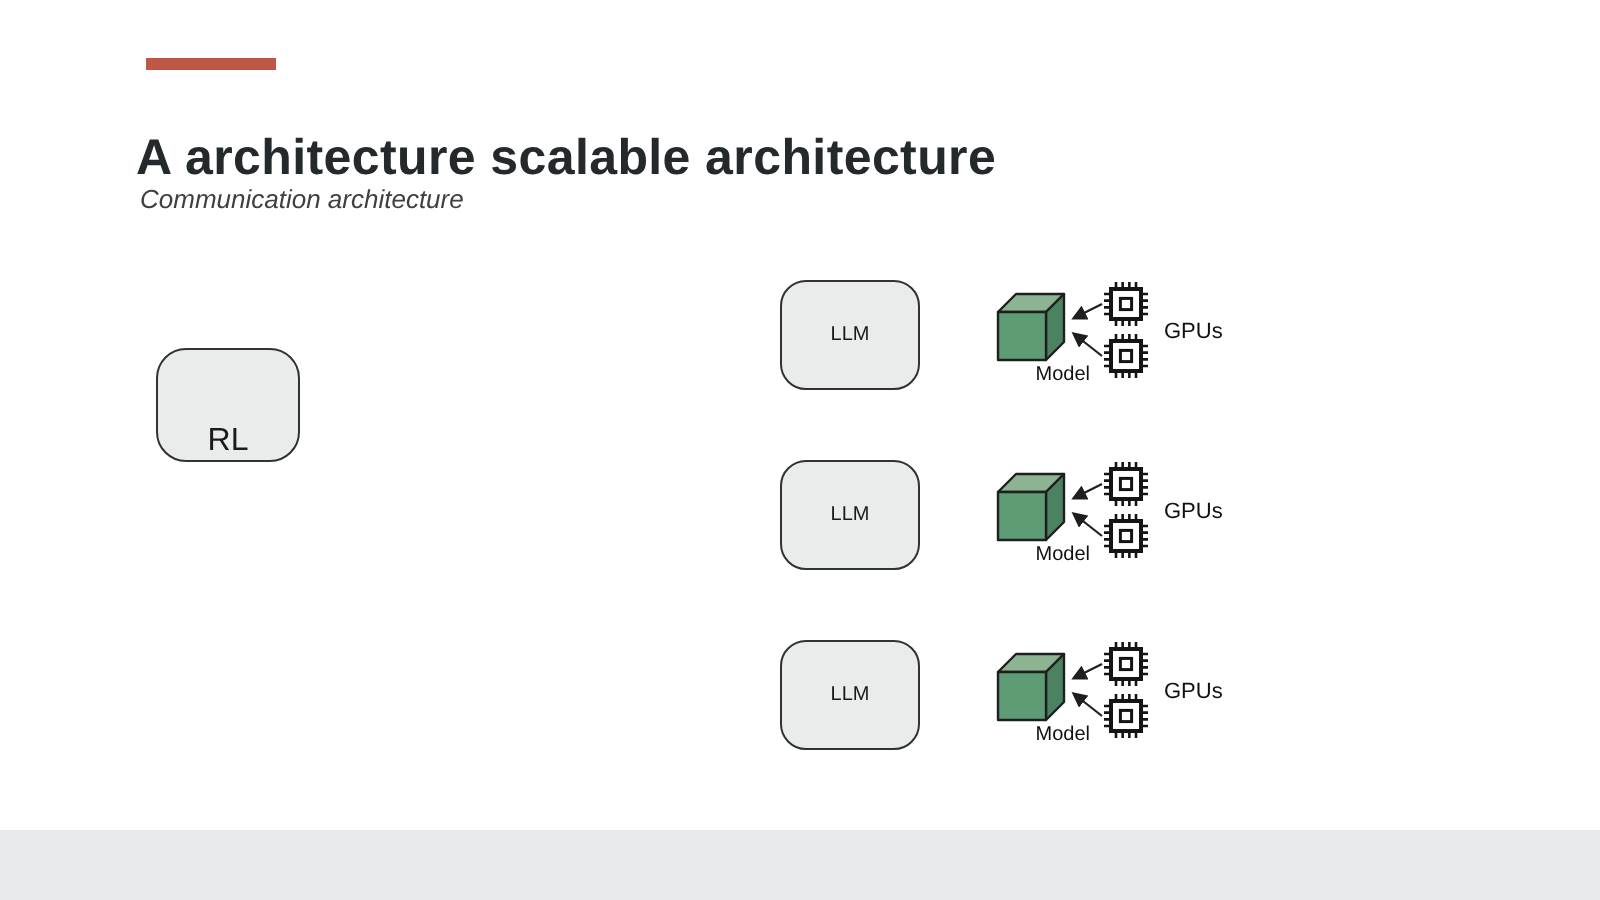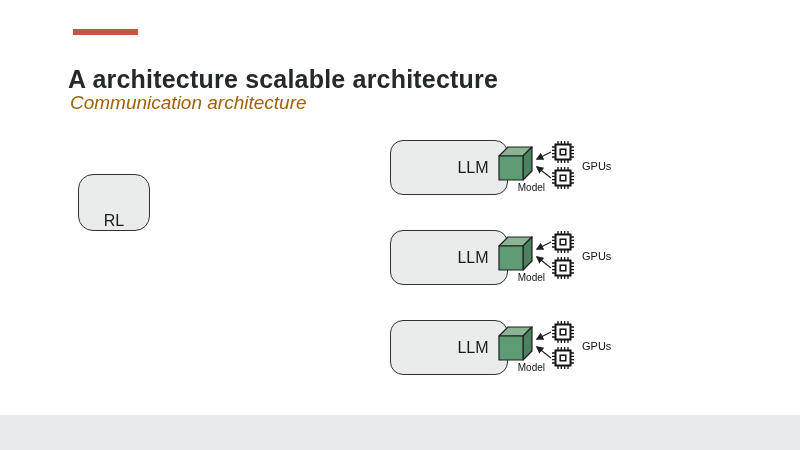--- a/index.html
+++ b/index.html
@@ -12,32 +12,32 @@
   .accent-bar{
     position:absolute;left:73px;top:29px;width:65px;height:6px;
     background:#bf5747;
   }
   .slide-title{
     position:absolute;left:68px;top:48px;
     font-size:25px;font-weight:700;letter-spacing:0.2px;color:#24292c;
   }
   .slide-subtitle{
     position:absolute;left:70px;top:92px;
-    font-size:19px;font-style:italic;color:#a16207;
+    font-size:13px;font-style:italic;color:#404040;
   }
   .node{
     position:absolute;
     background:#eaeceb;border:1.3px solid #2f3337;border-radius:13px;
     display:flex;align-items:center;justify-content:center;
     color:#1a1a1a;
   }
   .rl-node{left:78px;top:174px;width:70px;height:55px;font-size:16px;border-radius:15px;align-items:flex-end;}
   .llm-row{position:absolute;left:390px;width:235px;height:62px;}
   .row-0{top:140px;} .row-1{top:230px;} .row-2{top:320px;}
-  .llm-node{left:0;top:0;width:68px;height:53px;font-size:16px;padding-left:48px;}
+  .llm-node{left:0;top:0;width:68px;height:53px;font-size:10px;}
   .cluster-svg{position:absolute;left:105px;top:0;width:125px;height:62px;}
   .model-label{
     position:absolute;left:95px;top:42px;width:60px;
     text-align:right;font-size:10px;color:#111;
   }
   .gpus-label{
     position:absolute;left:192px;top:20px;
     font-size:11px;color:#111;
   }
   .footer-band{

